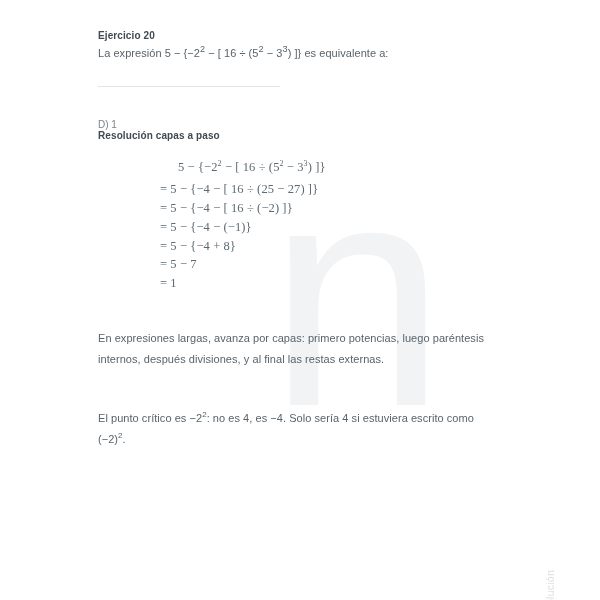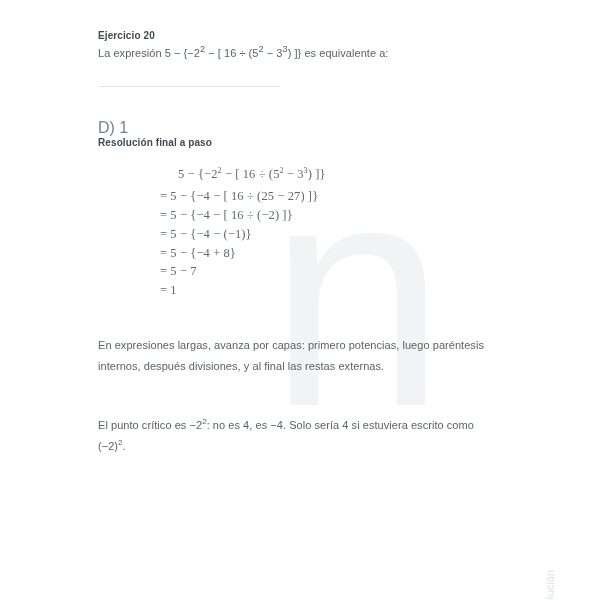--- a/index.html
+++ b/index.html
@@ -79,21 +79,21 @@
     width: 182px;
     height: 1px;
     background: #e2e4e6;
   }
 
   .answer-block {
     margin-top: 32px;
   }
   .answer-value {
     margin-top: 17px;
-    font-size: 16px;
+    font-size: 10px;
     color: #78838b;
   }
 
   .steps-title {
     margin-top: 24px;
   }
 
   
   .math-block {
     margin-top: 17px;
@@ -146,21 +146,21 @@
   <div class="body-text prompt">
     <span>La expresión 5 − {−2<sup>2</sup> − [ 16 ÷ (5<sup>2</sup> − 3<sup>3</sup>) ]} es equivalente a:</span>
   </div>
 
   <div class="rule"></div>
 
   <div class="answer-block">
     <div class="answer-value">D) 1</div>
   </div>
 
-  <h2 class="section-title steps-title">Resolución final a paso</h2>
+  <h2 class="section-title steps-title">Resolución capas a paso</h2>
 
   <div class="math-block">
     <div class="math-line first">5 − {−2<sup>2</sup> − [ 16 ÷ (5<sup>2</sup> − 3<sup>3</sup>) ]}</div>
     <div class="math-line">= 5 − {−4 − [ 16 ÷ (25 − 27) ]}</div>
     <div class="math-line">= 5 − {−4 − [ 16 ÷ (−2) ]}</div>
     <div class="math-line">= 5 − {−4 − (−1)}</div>
     <div class="math-line">= 5 − {−4 + 8}</div>
     <div class="math-line">= 5 − 7</div>
     <div class="math-line">= 1</div>
   </div>

